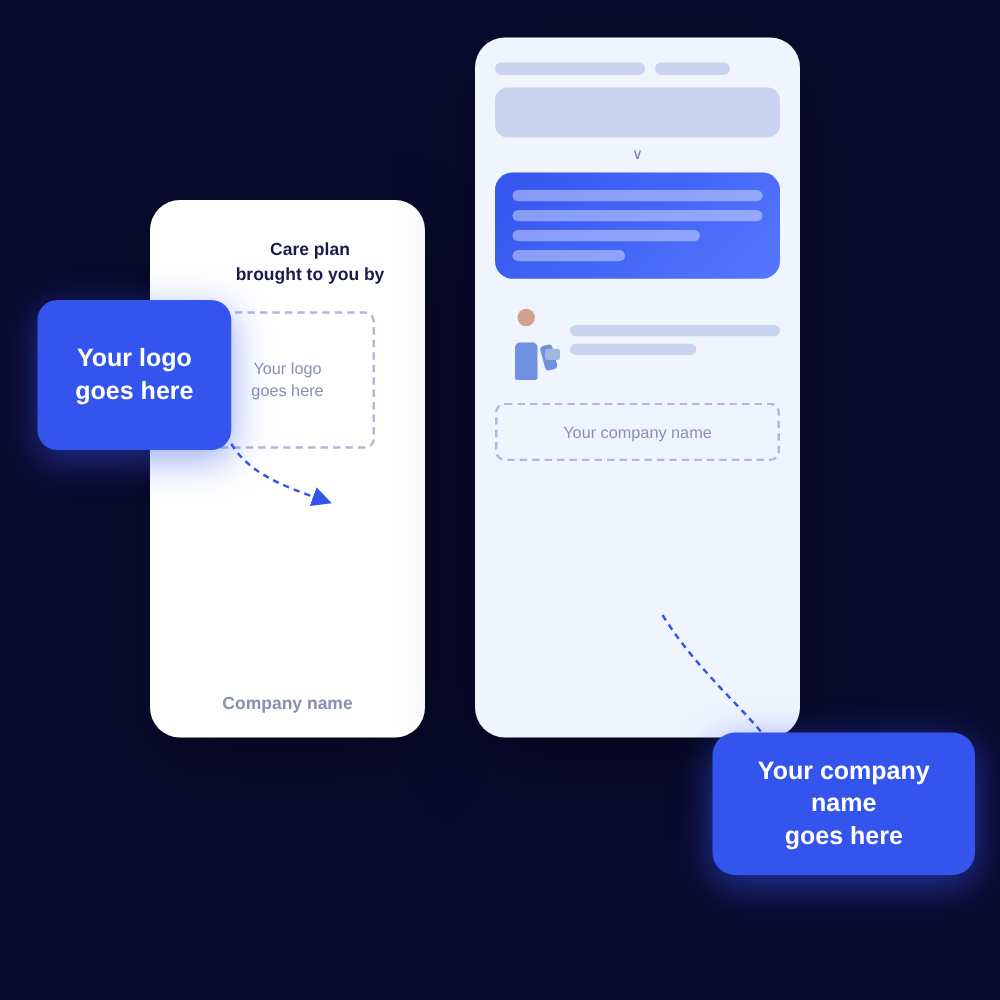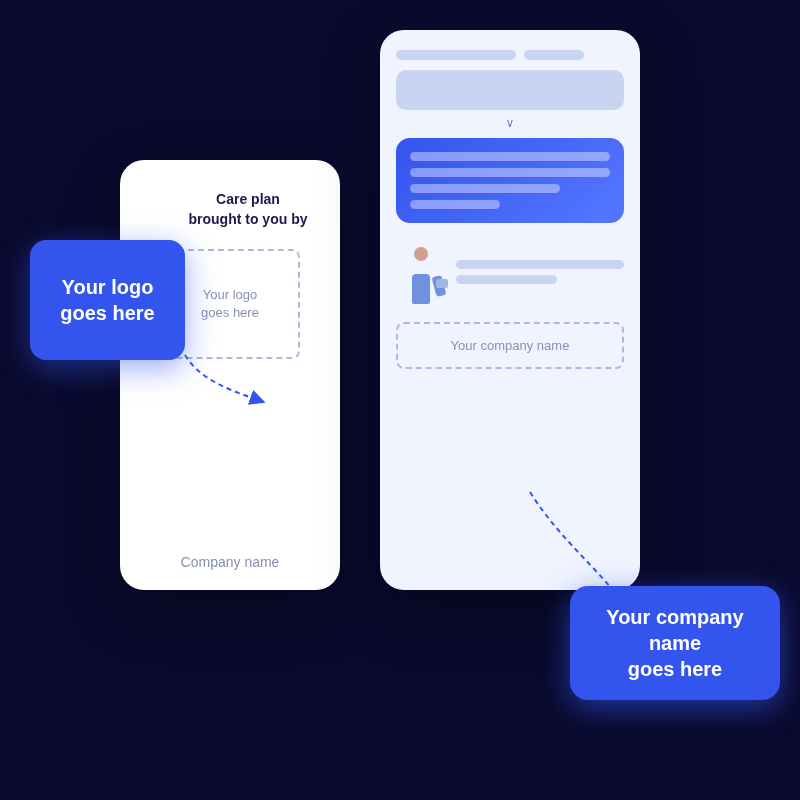--- a/index.html
+++ b/index.html
@@ -66,20 +66,21 @@
       color: #8890b0;
       text-align: center;
       line-height: 1.4;
     }
 
     .company-name-label {
       font-size: 14px;
       color: #8890b0;
       text-align: center;
       margin-top: auto;
+      font-weight: bold;
     }
 
     
     .phone-right {
       position: absolute;
       left: 380px;
       top: 30px;
       width: 260px;
       height: 560px;
       background: #f0f4ff;

